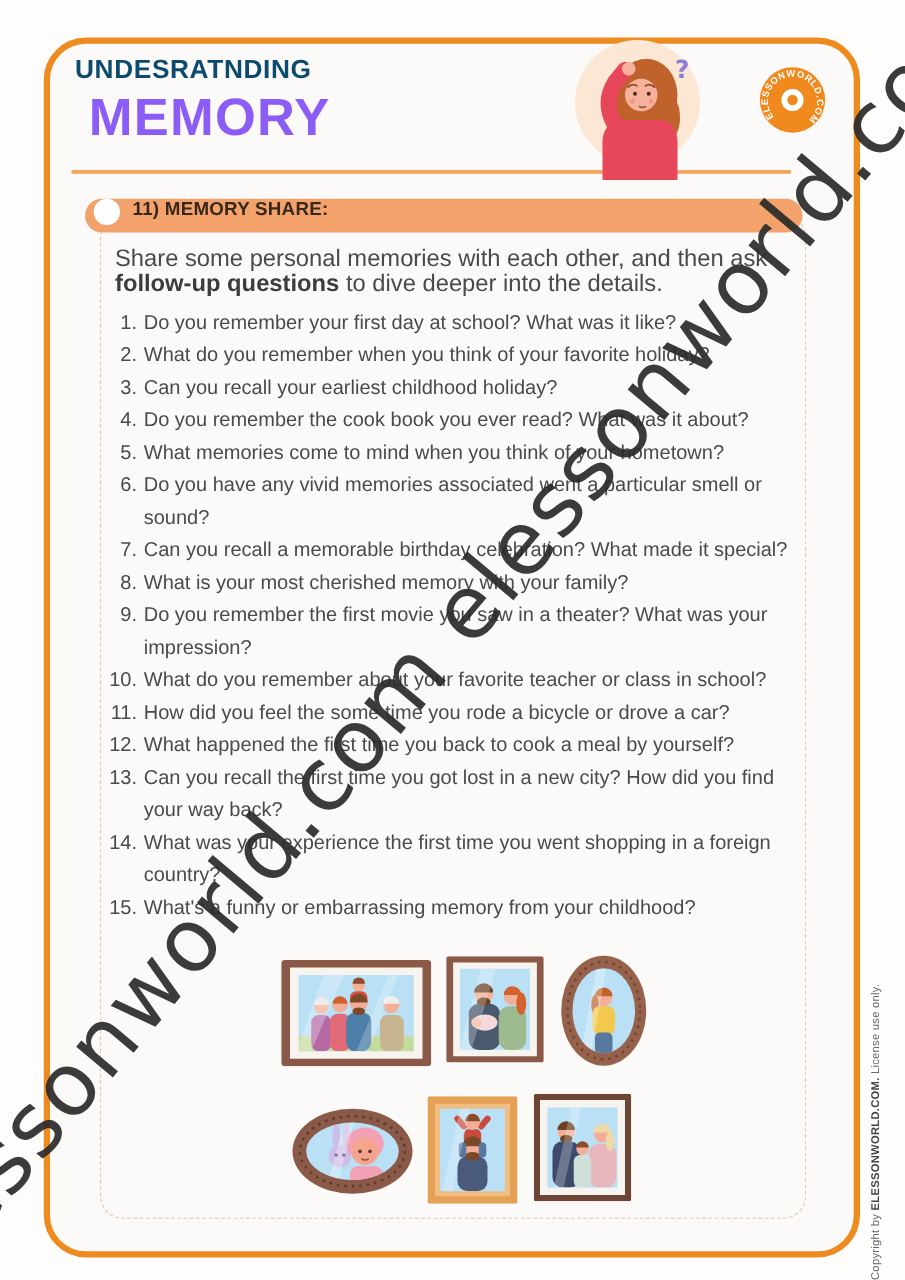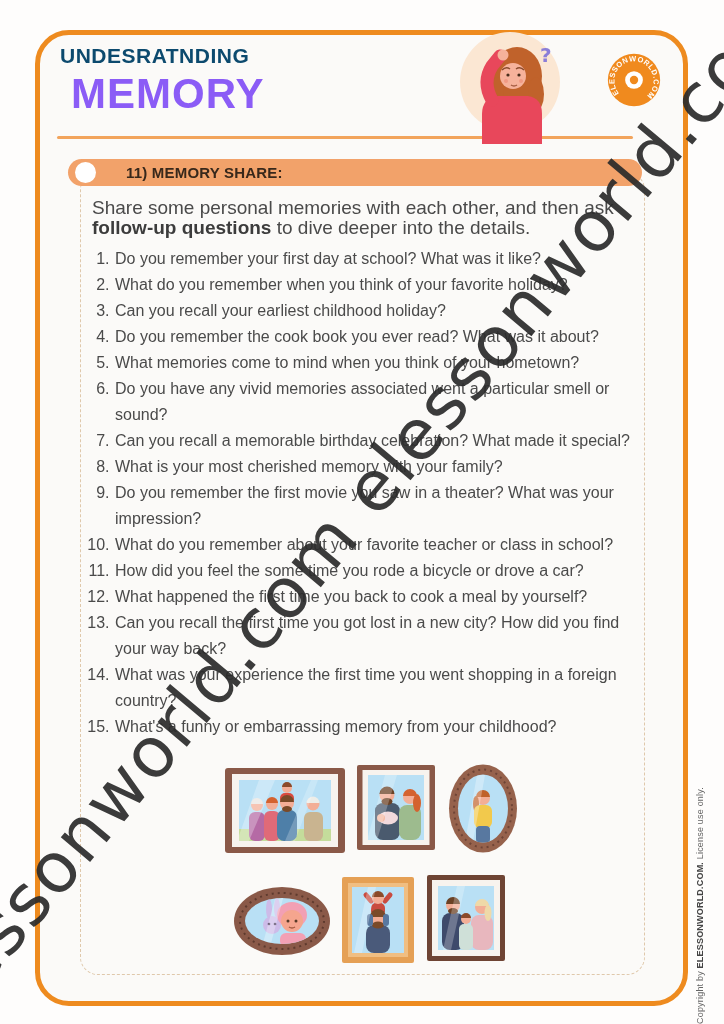--- a/index.html
+++ b/index.html
@@ -32,21 +32,21 @@
 
   
   .dashed-box {
     position:absolute; left:80px; top:172px; width:565px; height:803px;
     border:1.5px dashed #dfc8ab; border-radius:18px;
   }
 
   
   .section-pill {
     position:absolute; left:68px; top:159px; width:574px; height:27px;
-    background:#f2a26a; border-radius:14px; display:flex; align-items:center;gap:20px;
+    background:#f2a26a; border-radius:14px; display:flex; align-items:flex-start;
   }
   .section-pill .dot {
     width:21px; height:21px; background:#ffffff; border-radius:50%;
     margin-left:7px; flex:0 0 auto;
   }
   .section-pill .label {
     margin-left:10px; font-size:15px; font-weight:bold; color:#38281b; letter-spacing:.2px;
   }
 
   .intro {

